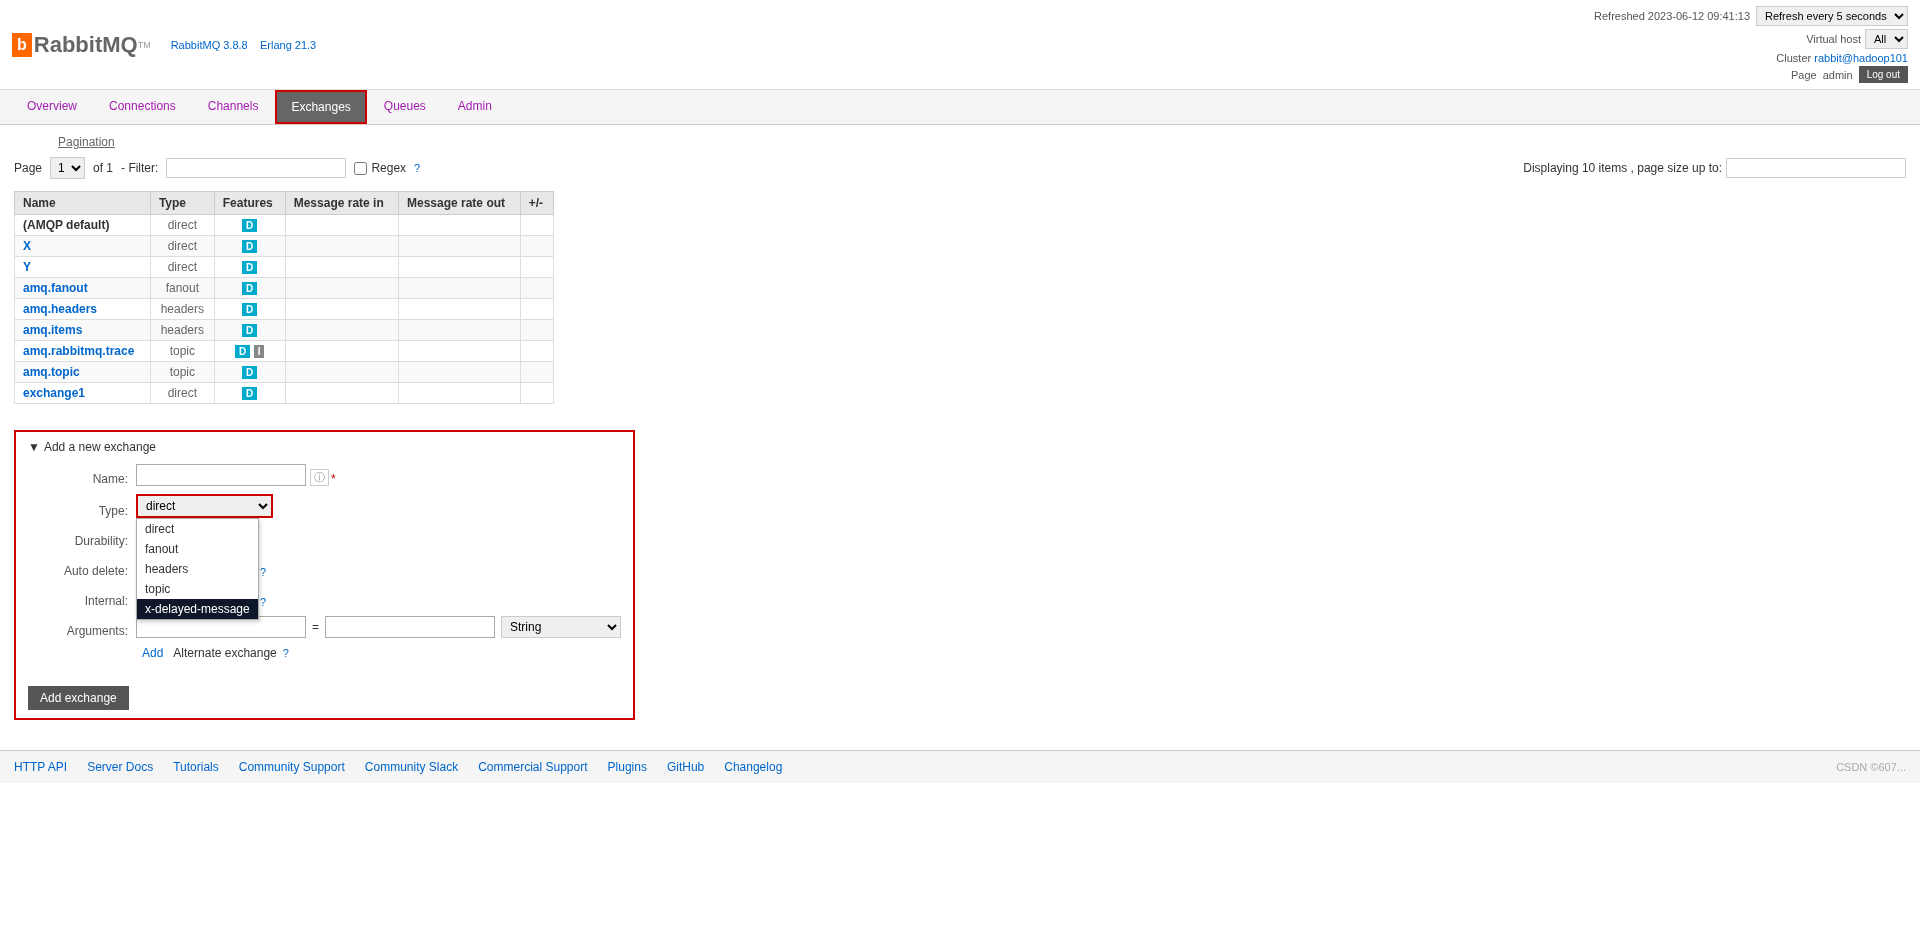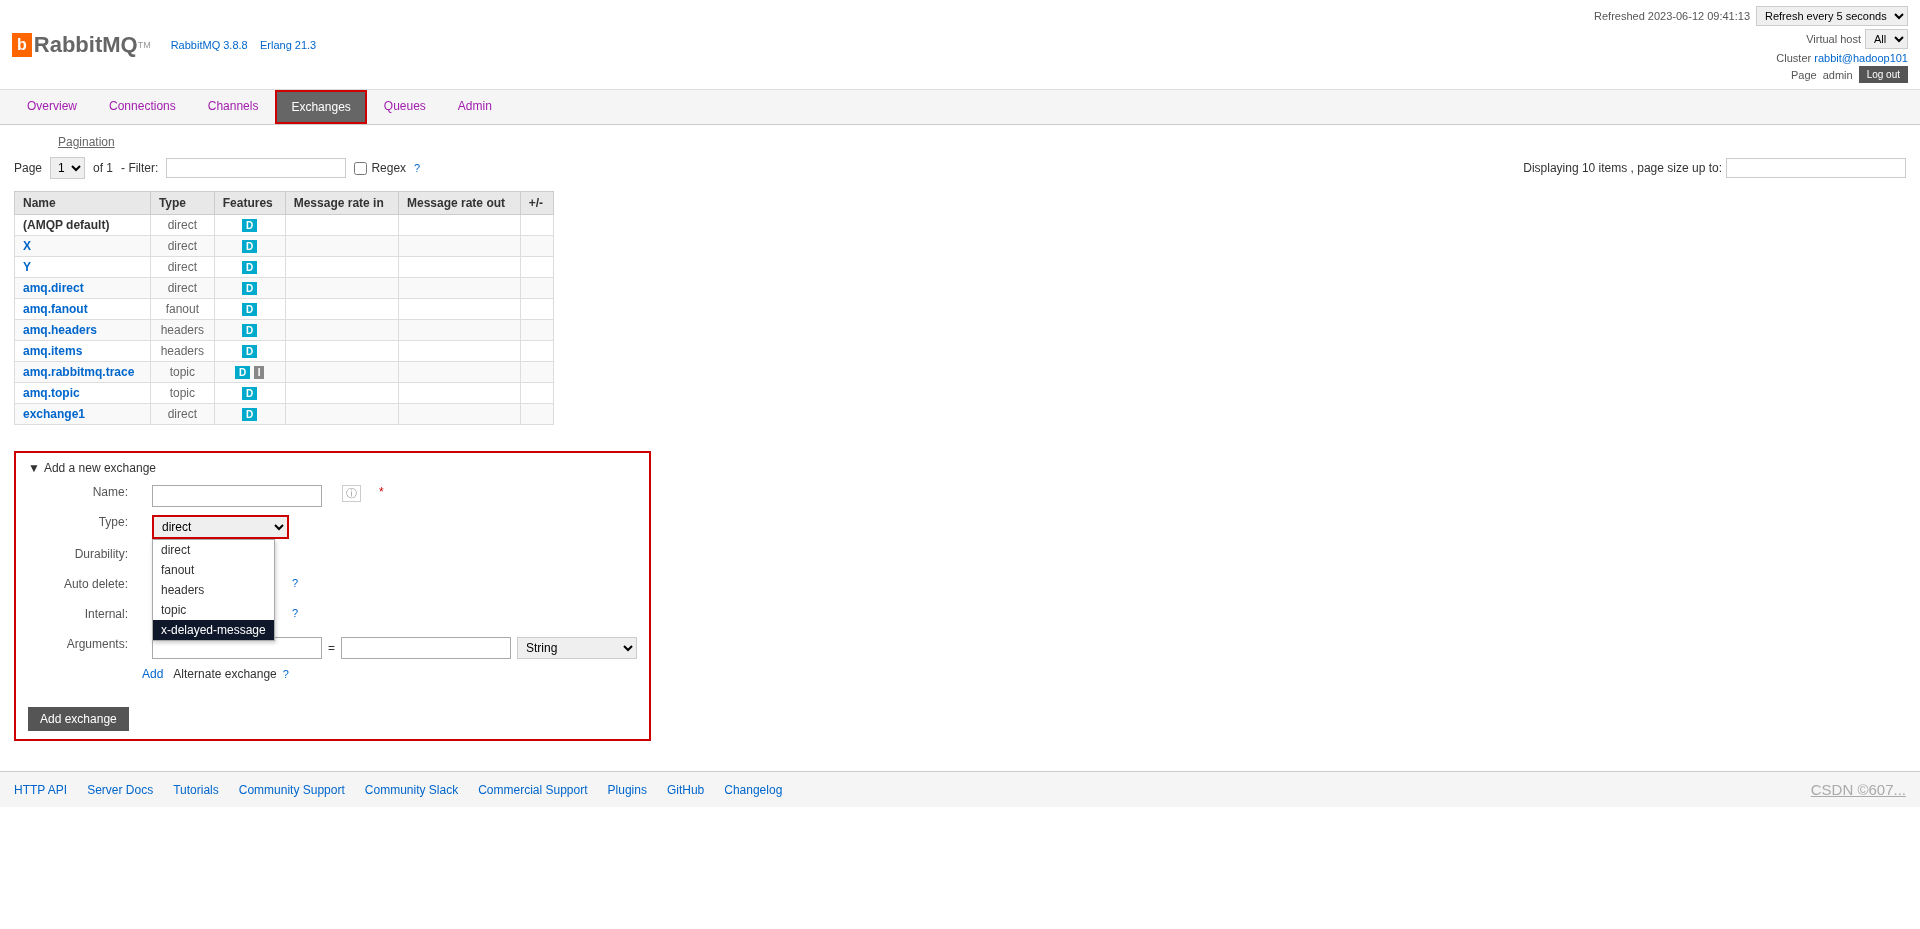--- a/index.html
+++ b/index.html
@@ -54,21 +54,21 @@
     .badge-d { background: #00aacc; color: #fff; font-size: 10px; padding: 1px 4px; display: inline-block; font-weight: bold; }
     .badge-i { background: #888; color: #fff; font-size: 10px; padding: 1px 4px; display: inline-block; font-weight: bold; }
     .col-type { color: #666; text-align: center; }
     .col-features { text-align: center; }
     .plus-minus { color: #888; }
 
     
     .add-exchange-section { border: 2px solid #cc0000; padding: 8px 12px; margin-top: 12px; display: inline-block; }
     .add-exchange-toggle { cursor: pointer; font-size: 12px; color: #333; display: flex; align-items: center; gap: 4px; }
     .add-exchange-form { margin-top: 10px; }
-    .form-row { display: flex; align-items: flex-start; margin-bottom: 8px; font-size: 12px; gap: 16px; }
+    .form-row { display: flex; align-items: flex-end; margin-bottom: 8px; font-size: 12px; }
     .form-row label { width: 100px; text-align: right; margin-right: 8px; color: #555; }
     .form-row input[type="text"] { width: 170px; border: 1px solid #aaa; padding: 3px 5px; font-size: 12px; }
     .form-row select { border: 2px solid #cc0000; padding: 2px 4px; font-size: 12px; min-width: 120px; }
     .help-icon { color: #999; cursor: pointer; font-size: 11px; border: 1px solid #ccc; padding: 0 3px; margin-left: 4px; }
     .question-mark { color: #0066cc; cursor: pointer; font-size: 11px; }
 
     
     .type-dropdown-wrapper { position: relative; display: inline-block; }
     .type-dropdown-list { position: absolute; top: 100%; left: 0; border: 1px solid #aaa; background: #fff; z-index: 100; min-width: 120px; box-shadow: 1px 2px 4px rgba(0,0,0,0.2); }
     .type-dropdown-list div { padding: 3px 8px; cursor: pointer; font-size: 12px; }
@@ -82,21 +82,21 @@
     
     .alternate-row { display: flex; align-items: center; gap: 6px; font-size: 12px; margin-bottom: 20px; }
     .alternate-row .add-link { color: #0066cc; cursor: pointer; }
 
     
     .add-btn { background: #555; color: #fff; border: none; padding: 5px 12px; cursor: pointer; font-size: 12px; margin-top: 6px; }
 
     
     #footer { border-top: 1px solid #ccc; padding: 9px 14px; display: flex; align-items: center; gap: 20px; font-size: 12px; background: #f5f5f5; margin-top: 20px; }
     #footer a { color: #0066cc; text-decoration: none; }
-    .footer-right { margin-left: auto; color: #aaa; font-size: 15px; text-decoration: underline; }
+    .footer-right { margin-left: auto; color: #aaa; font-size: 11px; }
 
     .refreshed-text { font-size: 11px; color: #555; }
   </style>
 </head>
 <body>
 
 <div id="header">
   <div id="logo">
     <span class="logo-icon">b</span>
     <span class="logo-text">RabbitMQ</span>
@@ -191,28 +191,20 @@
         <tr>
           <td><a href="#">X</a></td>
           <td class="col-type">direct</td>
           <td class="col-features"><span class="badge-d">D</span> </td>
           <td></td>
           <td></td>
           <td class="plus-minus"></td>
         </tr>
         <tr>
           <td><a href="#">Y</a></td>
-          <td class="col-type">direct</td>
-          <td class="col-features"><span class="badge-d">D</span> </td>
-          <td></td>
-          <td></td>
-          <td class="plus-minus"></td>
-        </tr>
-        <tr>
-          <td><a href="#">amq.direct</a></td>
           <td class="col-type">direct</td>
           <td class="col-features"><span class="badge-d">D</span> </td>
           <td></td>
           <td></td>
           <td class="plus-minus"></td>
         </tr>
         <tr>
           <td><a href="#">amq.fanout</a></td>
           <td class="col-type">fanout</td>
           <td class="col-features"><span class="badge-d">D</span> </td>

